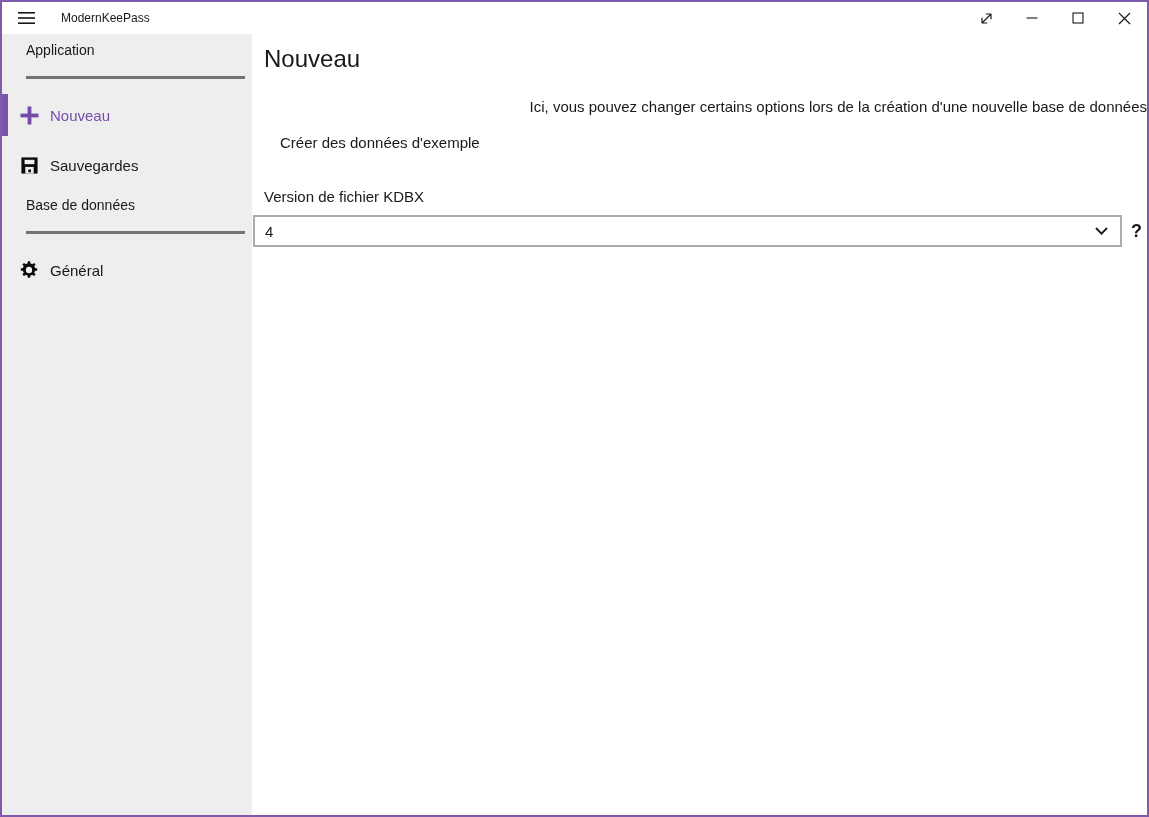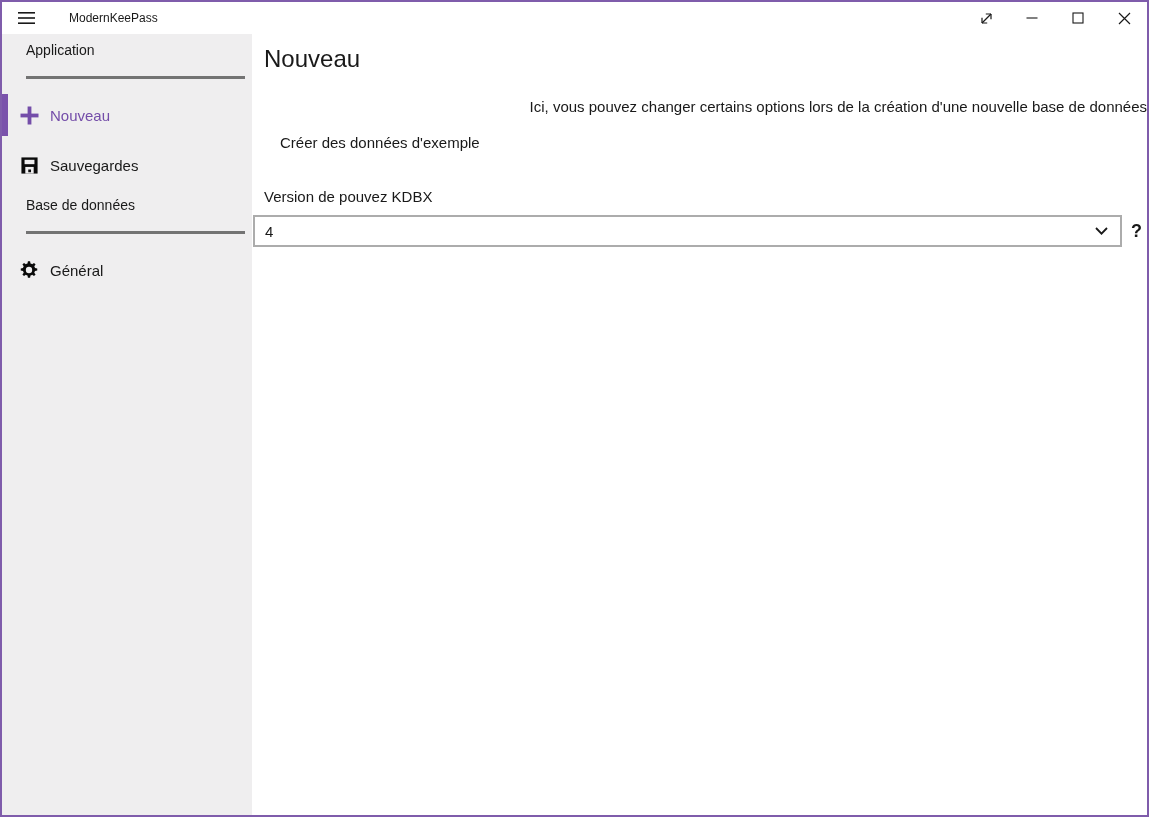--- a/index.html
+++ b/index.html
@@ -20,21 +20,21 @@
   .titlebar {
     height: 32px; flex: 0 0 32px;
     display: flex; align-items: center;
     background: #ffffff;
   }
   .menu-btn {
     width: 48px; height: 32px;
     display: flex; align-items: center; justify-content: center;
     cursor: pointer;
   }
-  .tb-title { font-size: 12px; margin-left: 19px; flex: 1; white-space: nowrap; }
+  .tb-title { font-size: 12px; margin-left: 11px; flex: 1; white-space: nowrap; }
   .tb-controls { display: flex; height: 100%; }
   .tb-btn {
     width: 46px; height: 100%;
     display: flex; align-items: center; justify-content: center;
     cursor: pointer;
   }
   
   .app-body { flex: 1; display: flex; min-height: 0; }
   
   .sidebar {
@@ -202,21 +202,21 @@
     </div>
 
     <div class="main">
       <h1 class="page-title">Nouveau</h1>
 
       <div class="description">Ici, vous pouvez changer certains options lors de la création d'une nouvelle base de données</div>
 
       <div class="field-label">Créer des données d'exemple</div>
 
 
-      <div class="kdbx-label">Version de pouvez KDBX</div>
+      <div class="kdbx-label">Version de fichier KDBX</div>
 
       <div class="kdbx-row">
         <div class="combobox">
           <span>4</span>
           <svg width="13" height="8" viewBox="0 0 13 8">
             <path d="M1 1 L6.5 6.6 L12 1" fill="none" stroke="#191919" stroke-width="1.8"></path>
           </svg>
         </div>
         <span class="help-btn">?</span>
       </div>

